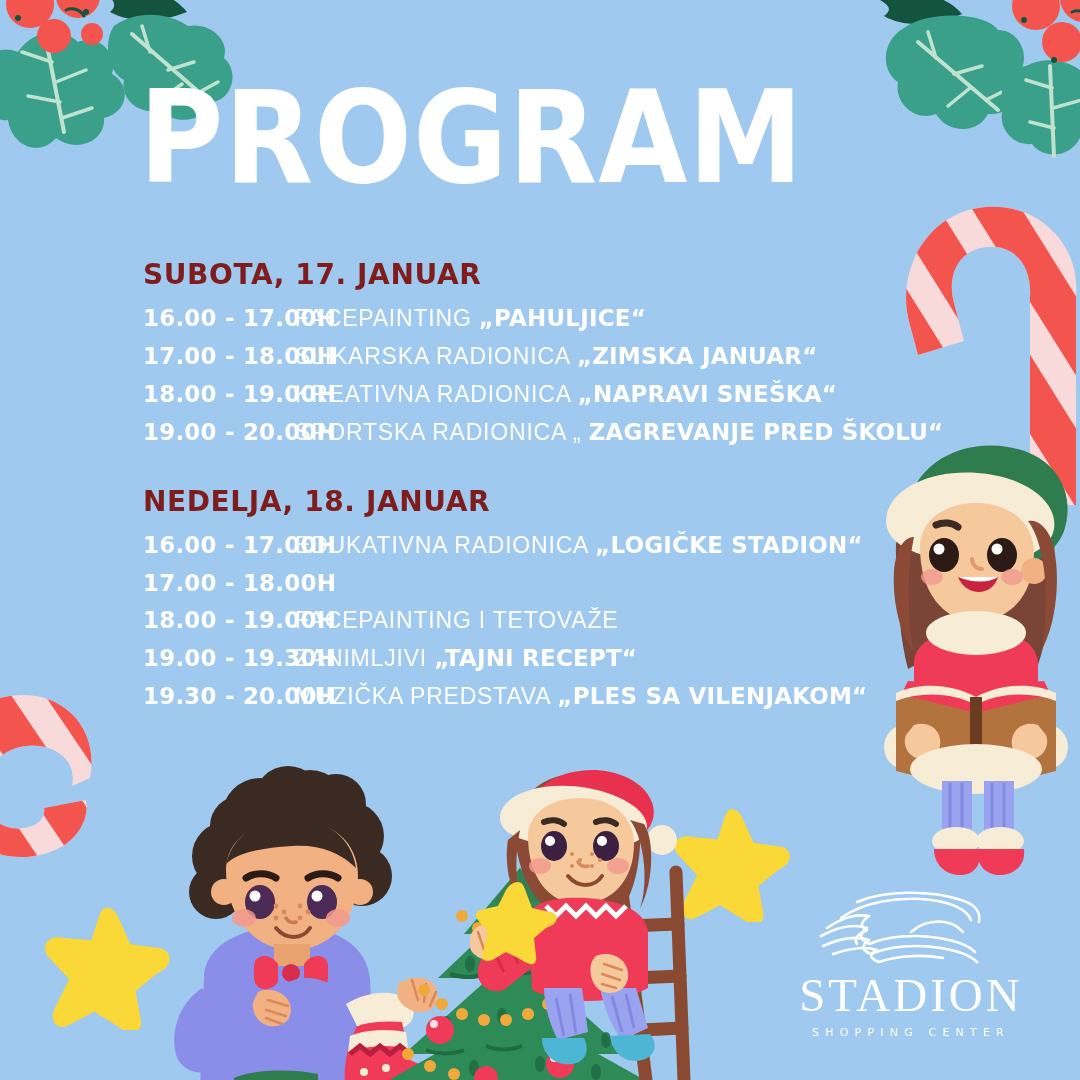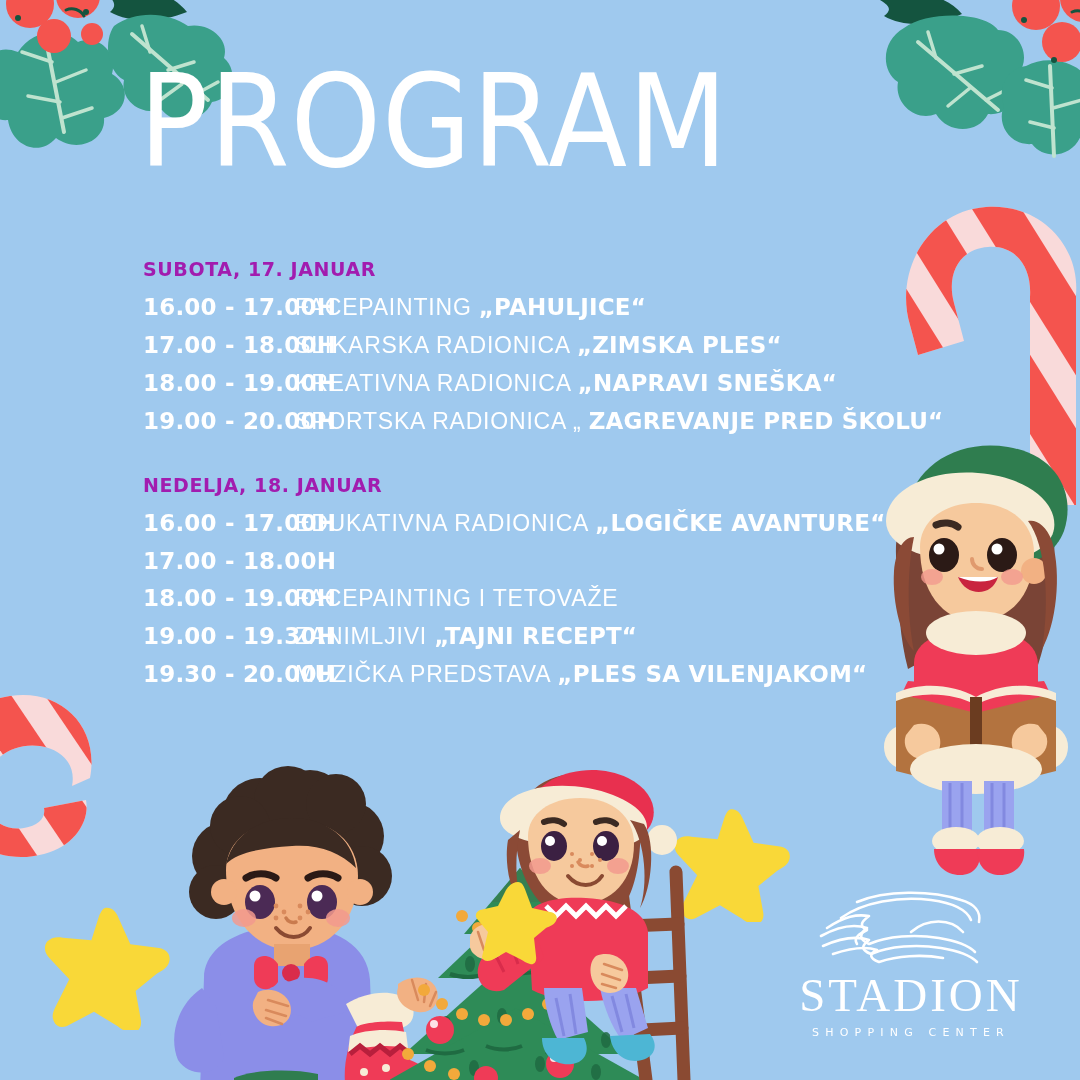--- a/index.html
+++ b/index.html
@@ -7,34 +7,34 @@
     width:1080px;height:1080px;overflow:hidden;
     font-family:"Liberation Sans",sans-serif;
     background:#9fc9ee;
     position:relative;
   }
   #poster{position:absolute;inset:0;background:#9fc9ee;overflow:hidden;}
   .art{position:absolute;pointer-events:none;}
 
   
   #title{
-    position:absolute;left:139px;top:58px;
+    position:absolute;left:139px;top:74px;
     font-size:128px;line-height:1;
-    font-weight:400;color:#ffffff;
+    font-weight:700;color:#ffffff;
     letter-spacing:1px;
     font-family:"DejaVu Sans",sans-serif;
     font-stretch:condensed;
     white-space:nowrap;
   }
 
   
   #schedule{position:absolute;left:143px;top:258px;width:820px;}
   .day-block{margin-bottom:6px;}
   .day-head{
-    font-size:19px;font-weight:700;color:#a21caf;
+    font-size:28px;font-weight:700;color:#7f1d1d;
     letter-spacing:.6px;margin-bottom:14px;
     font-family:"DejaVu Sans",sans-serif;
   }
   .row{
     display:flex;align-items:baseline;
     margin-bottom:11px;white-space:nowrap;
   }
   .time{
     font-size:23px;font-weight:700;color:#ffffff;
     letter-spacing:.2px;width:152px;flex:0 0 152px;
@@ -399,40 +399,40 @@
 
     <div class="day-block">
       <div class="day-head">SUBOTA, 17. JANUAR</div>
 
       <div class="row">
         <span class="time">16.00 - 17.00H</span>
         <span class="desc"><span>FACEPAINTING </span><b>„PAHULJICE“</b></span>
       </div>
       <div class="row">
         <span class="time">17.00 - 18.00H</span>
-        <span class="desc"><span>SLIKARSKA RADIONICA </span><b>„ZIMSKA PLES“</b></span>
+        <span class="desc"><span>SLIKARSKA RADIONICA </span><b>„ZIMSKA JANUAR“</b></span>
       </div>
       <div class="row">
         <span class="time">18.00 - 19.00H</span>
         <span class="desc"><span>KREATIVNA RADIONICA </span><b>„NAPRAVI SNEŠKA“</b></span>
       </div>
       <div class="row">
         <span class="time">19.00 - 20.00H</span>
         <span class="desc"><span>SPORTSKA RADIONICA „ </span><b>ZAGREVANJE PRED ŠKOLU“</b></span>
       </div>
     </div>
 
     <div class="gap"></div>
 
     <div class="day-block">
       <div class="day-head">NEDELJA, 18. JANUAR</div>
 
       <div class="row">
         <span class="time">16.00 - 17.00H</span>
-        <span class="desc"><span>EDUKATIVNA RADIONICA </span><b>„LOGIČKE AVANTURE“</b></span>
+        <span class="desc"><span>EDUKATIVNA RADIONICA </span><b>„LOGIČKE STADION“</b></span>
       </div>
       <div class="row">
         <span class="time">17.00 - 18.00H</span>
       </div>
       <div class="row">
         <span class="time">18.00 - 19.00H</span>
         <span class="desc"><span>FACEPAINTING I TETOVAŽE</span><b></b></span>
       </div>
       <div class="row">
         <span class="time">19.00 - 19.30H</span>

